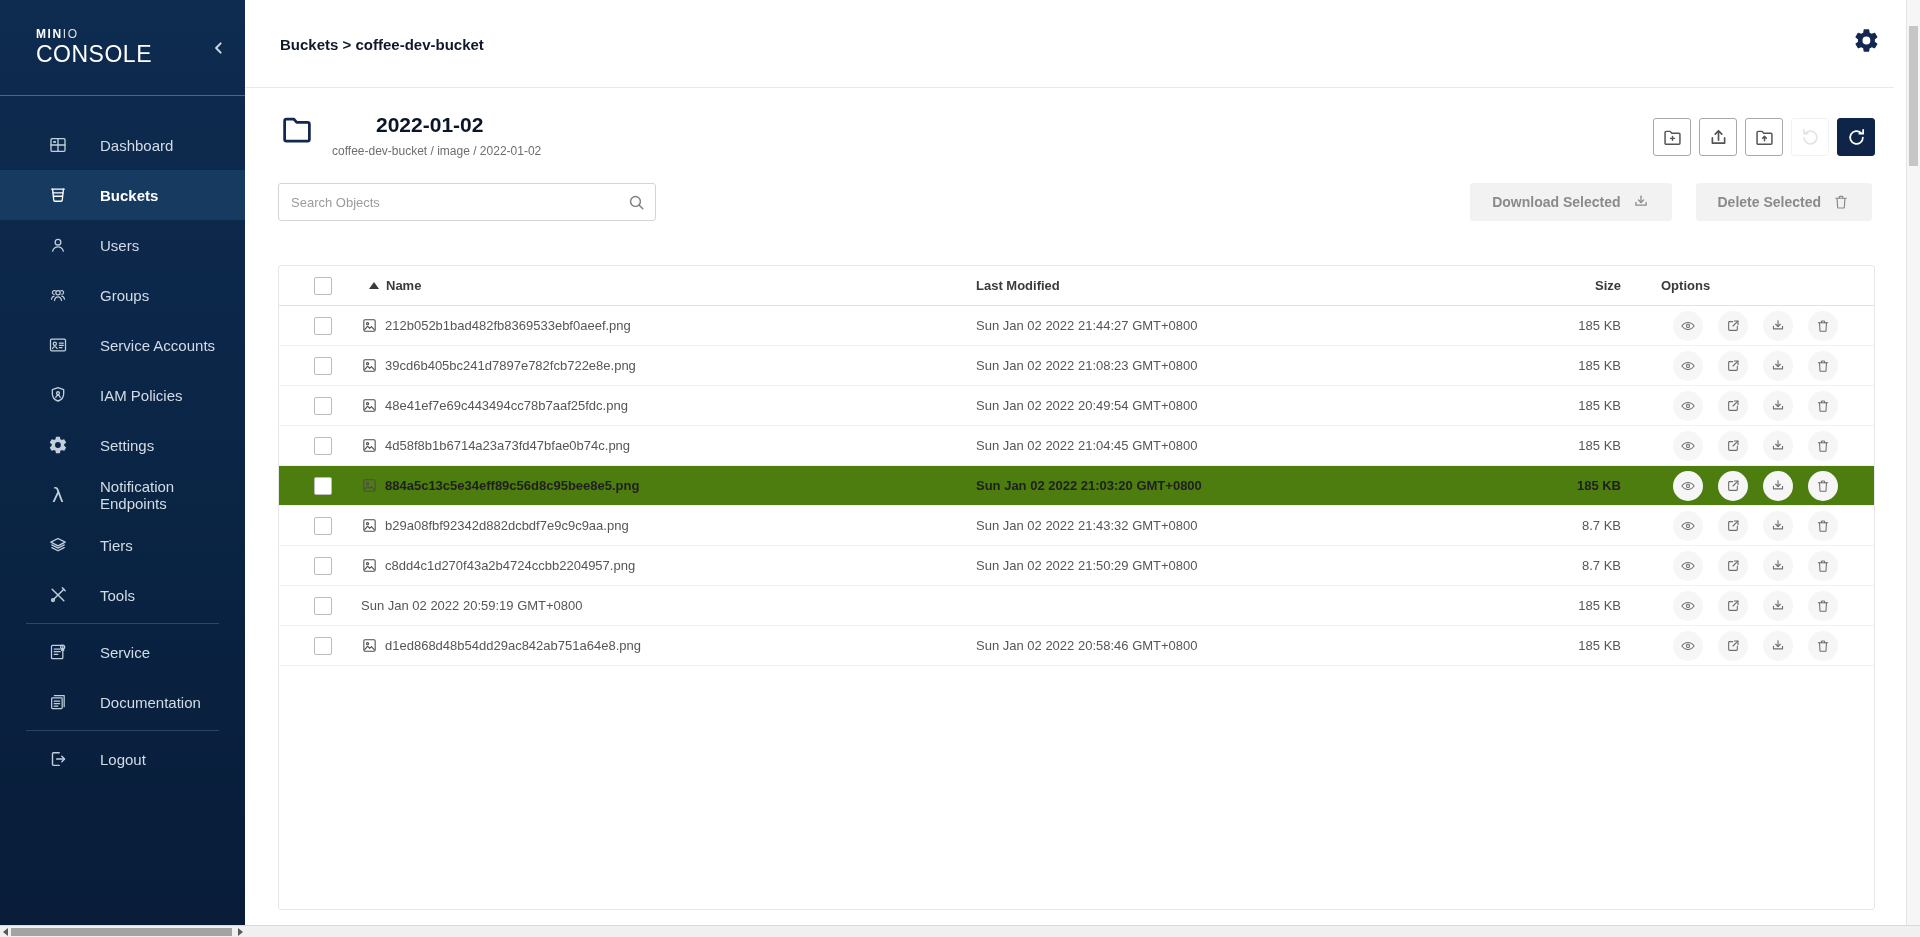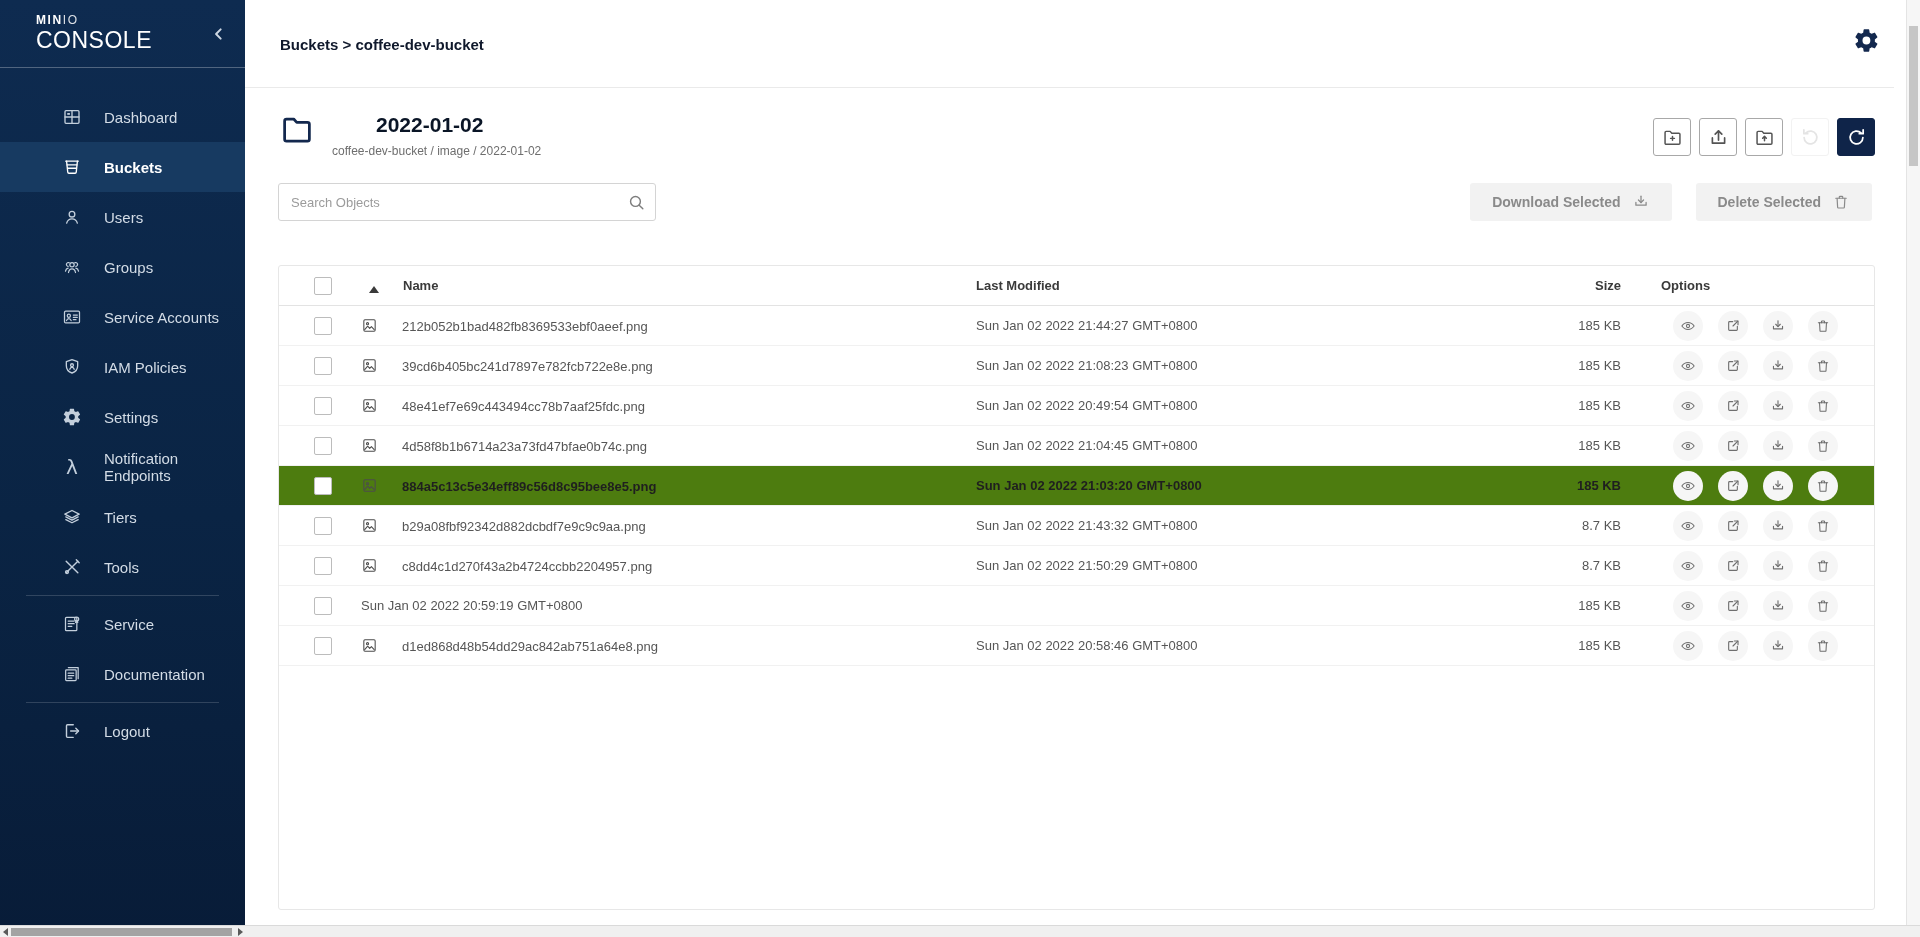--- a/index.html
+++ b/index.html
@@ -5,28 +5,28 @@
   * { margin:0; padding:0; box-sizing:border-box; }
   html,body { width:1920px; height:937px; overflow:hidden; background:#fff; }
   body { font-family:"Liberation Sans", sans-serif; }
   .app { position:relative; width:1920px; height:937px; background:#fff; overflow:hidden; }
 
   .ic svg { width:100%; height:100%; display:block; }
 
   
   .sidebar { position:absolute; left:0; top:0; width:245px; height:937px;
     background:linear-gradient(180deg,#0e2b50 0%, #0a2444 55%, #081c38 100%); z-index:2; }
-  .logo-row { height:68px; display:flex; align-items:center; padding:0 16px 0 36px;
+  .logo-row { height:96px; display:flex; align-items:center; padding:0 16px 0 36px;
     border-bottom:1px solid rgba(255,255,255,.28);gap:16px; }
   .logo-top { font-size:12px; font-weight:700; color:#fff; letter-spacing:1.6px; line-height:13px; }
   .logo-top .l-light { font-weight:400; opacity:.85; }
   .logo-sub { font-size:23px; font-weight:400; color:#fff; letter-spacing:.5px; line-height:26px; }
   .collapse { margin-left:auto; width:20px; height:20px; color:#cdd7e2; cursor:pointer; }
   #sidebar-menu { padding-top:24px; }
-  .menu-item { height:50px; display:flex; align-items:center; padding-left:62px; gap:22px;
+  .menu-item { height:50px; display:flex; align-items:center; padding-left:48px; gap:32px;
     color:#d3dce6; font-size:15px; cursor:pointer; }
   .menu-item .mi { width:20px; height:20px; flex:none; color:#c3cfdc; }
   .menu-item.active { background:#173a61; color:#fff; font-weight:700; }
   .menu-item.active .mi { color:#fff; }
   .menu-divider { height:1px; background:rgba(255,255,255,.16); margin:3px 26px; }
   .lambda-glyph { font-size:20px; line-height:20px; display:block; text-align:center;
     font-family:"DejaVu Sans", sans-serif; }
 
   
   .content { position:absolute; left:245px; top:0; width:1661px; height:925px; background:#fff; }
@@ -64,21 +64,21 @@
   .card { position:absolute; left:33px; top:265px; width:1597px; height:645px;
     border:1px solid #e7e7e7; border-radius:3px; background:#fff; overflow:hidden; }
   .thead { display:flex; align-items:center; height:40px; border-bottom:1px solid #e3e3e3;
     font-size:13px; font-weight:700; color:#3a3a3a; }
   .trow { display:flex; align-items:center; height:40px; border-bottom:1px solid #f1f1f1;
     font-size:13px; color:#565656; cursor:pointer; }
   .trow.hl { background:#4d7c0f; color:#1f1f1f; font-weight:700; }
   .cell { flex:none; }
   .c-check { width:82px; padding-left:35px; }
   .checkbox { width:18px; height:18px; border:1px solid #bcbcbc; border-radius:2px; background:#fff; cursor:pointer; }
-  .c-name { width:615px; display:flex; align-items:flex-end; gap:24px; }
+  .c-name { width:615px; display:flex; align-items:center; gap:7px; }
   .sort-ic { width:0; height:0; border-left:5px solid transparent; border-right:5px solid transparent;
     border-bottom:7px solid #3a3a3a; margin-left:8px; }
   .fic { width:17px; height:17px; color:#4c4c4c; flex:none; }
   .c-date { flex:1 1 auto; }
   .c-size { width:120px; text-align:right; }
   .c-opts { width:253px; display:flex; justify-content:flex-end; align-items:center; gap:15px; padding-right:36px; }
   .thead .c-opts { justify-content:flex-start; padding-left:40px; }
   .opt-btn { width:30px; height:30px; border-radius:50%; background:#f6f6f6; display:flex;
     align-items:center; justify-content:center; color:#6f6f6f; cursor:pointer; flex:none; }
   .oi { width:16px; height:16px; }

